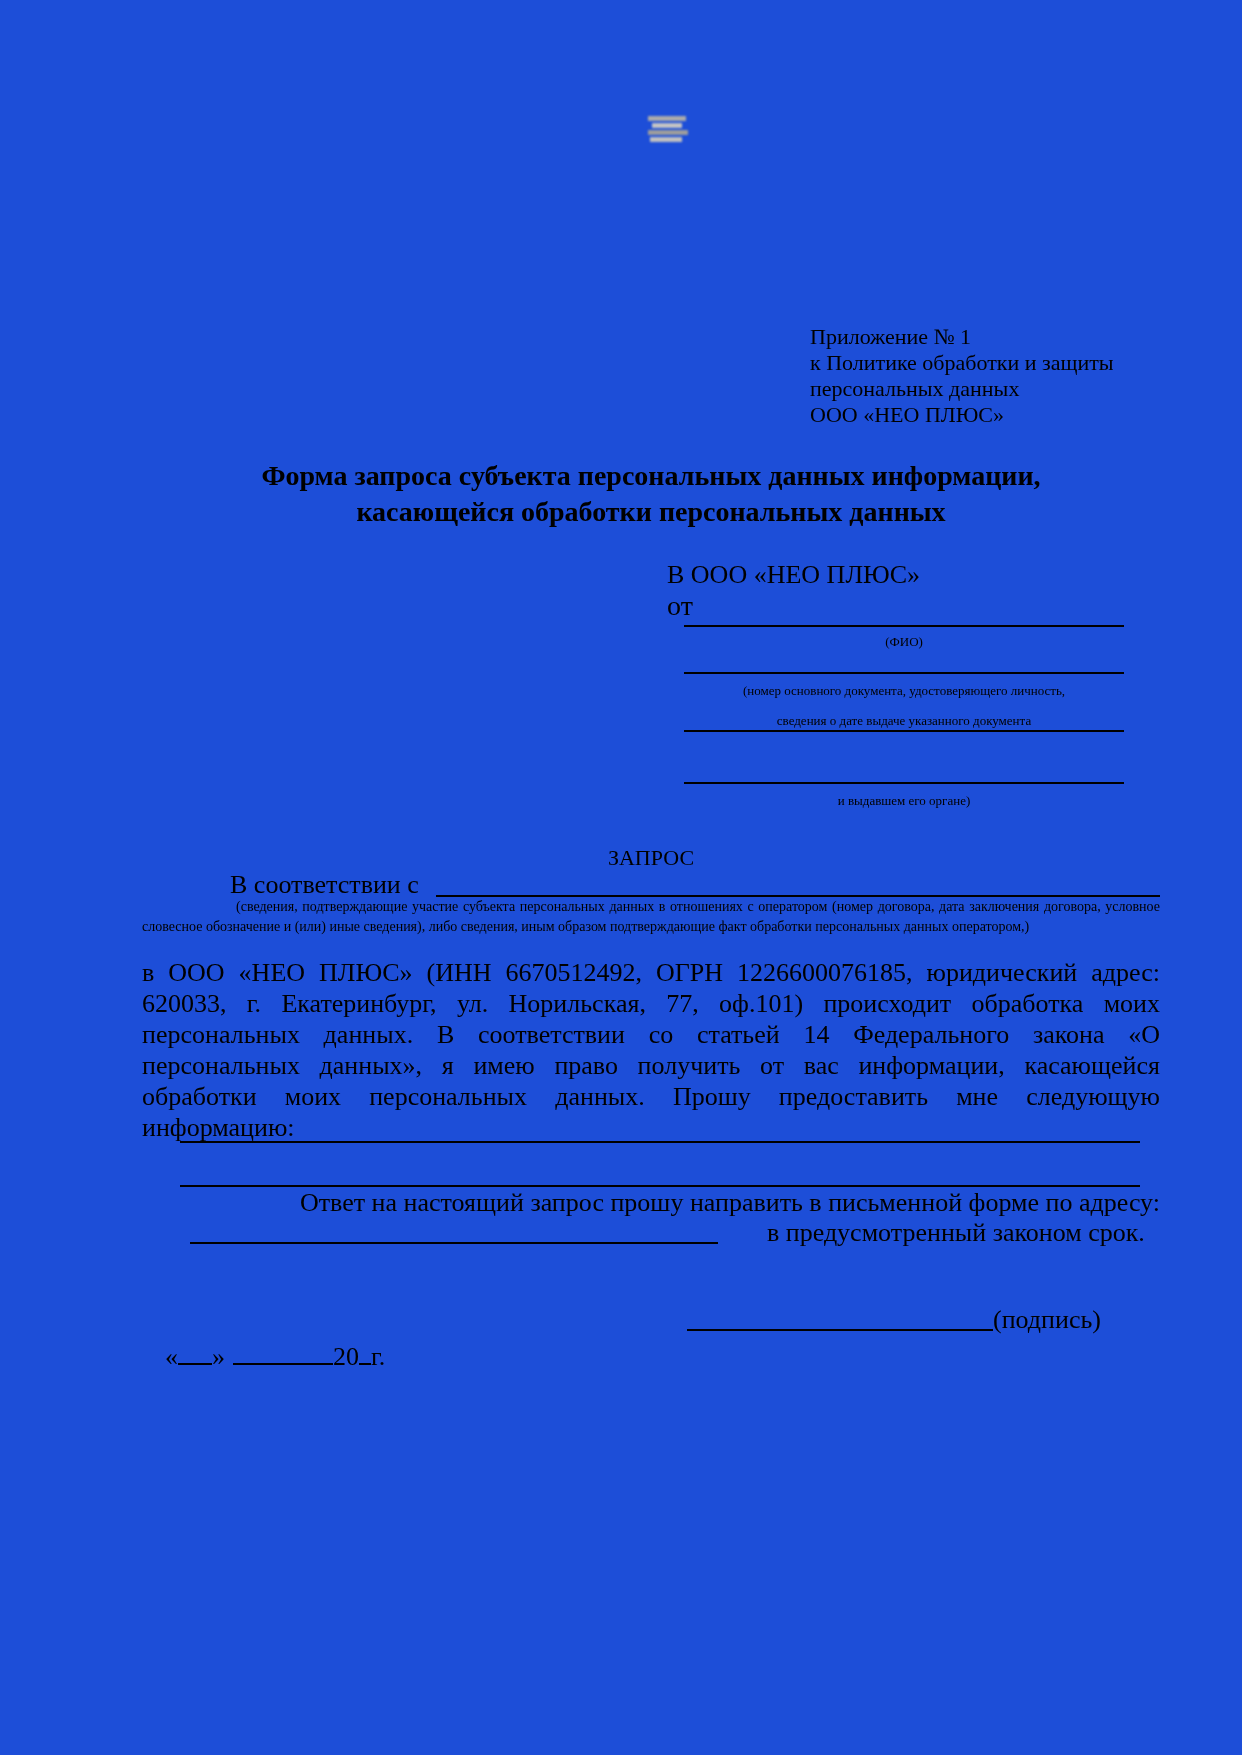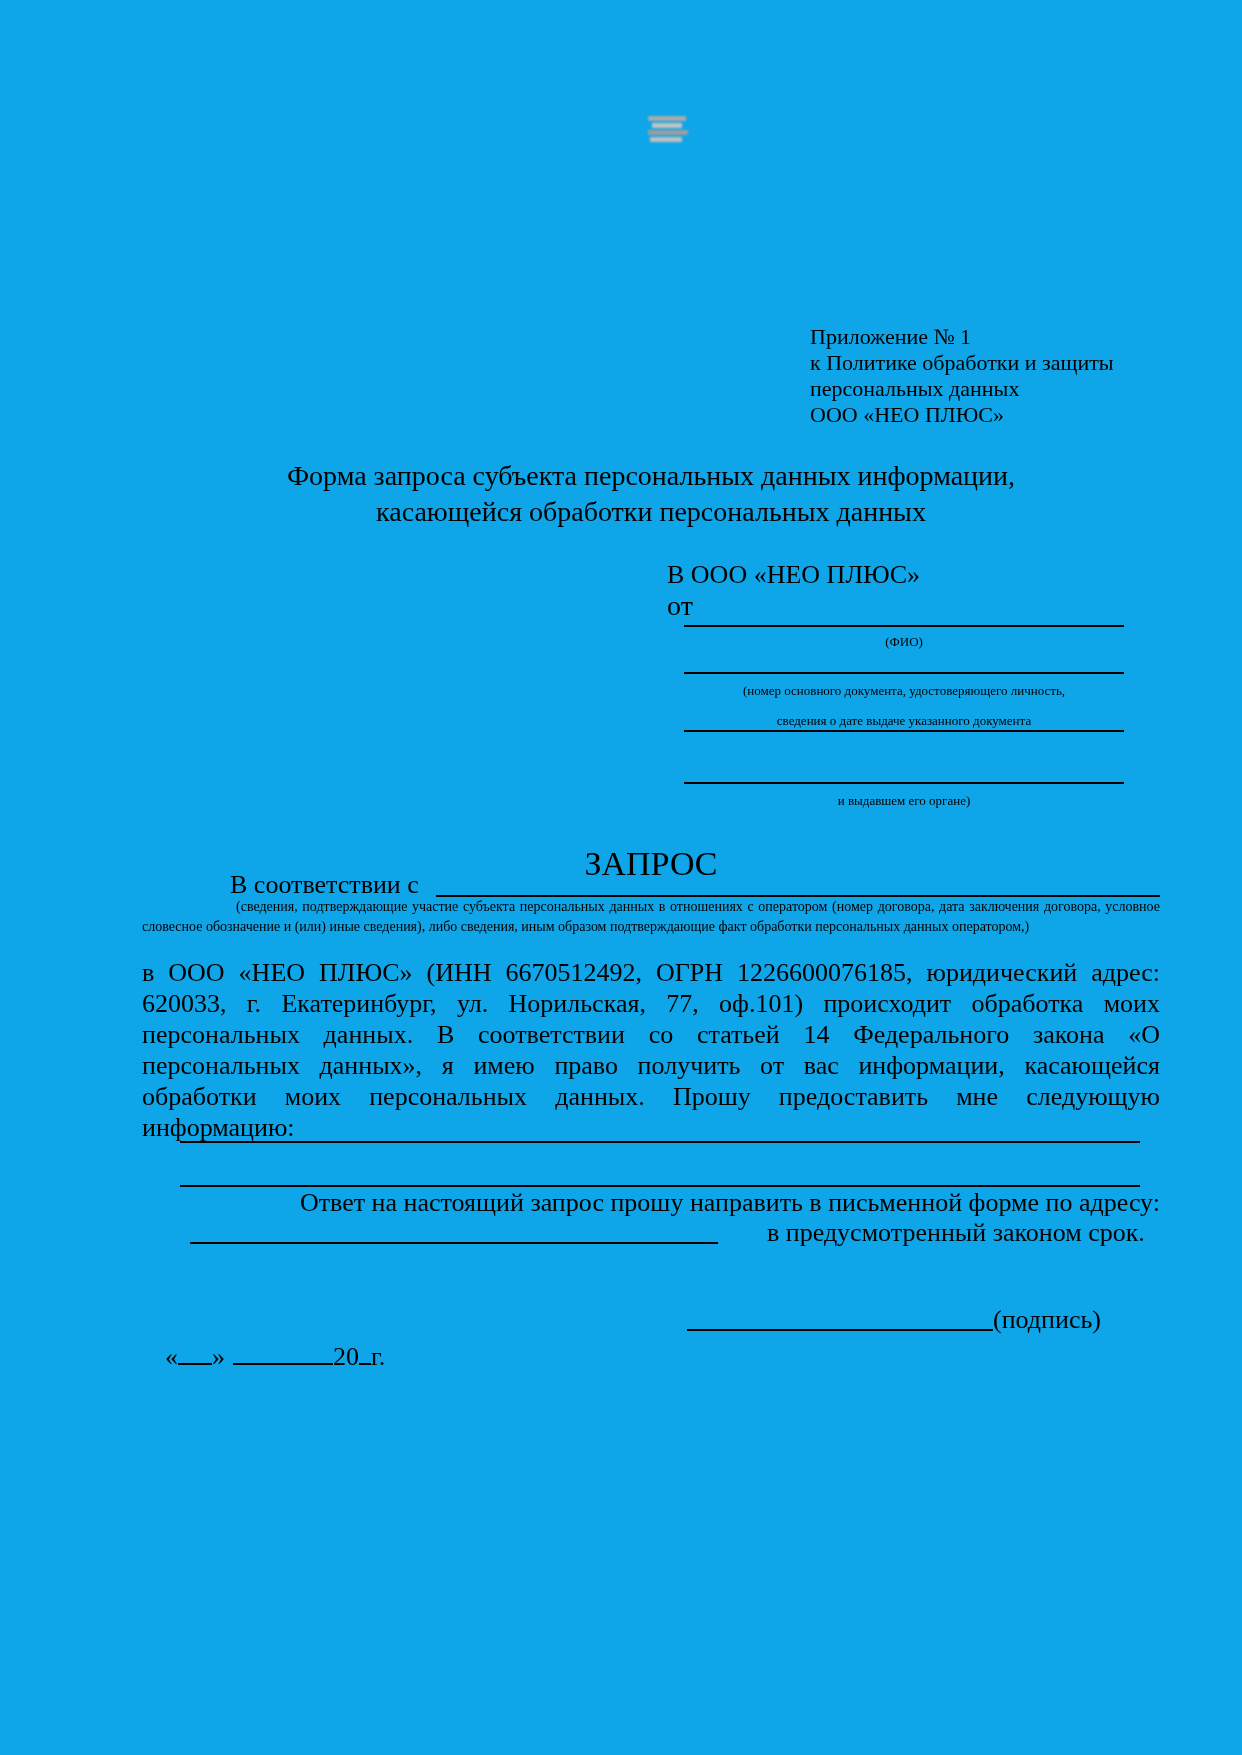--- a/index.html
+++ b/index.html
@@ -1,54 +1,54 @@
 <!DOCTYPE html>
 <html><head>
 <meta charset="utf-8">
 <style>
   html,body { margin:0; padding:0; background:#ffffff; }
   .page {
     position:relative;
     width:1242px; height:1755px;
-    background:#0ea5e9;
+    background:#1d4ed8;
     color:#000000;
     font-family:"Liberation Serif", serif;
     overflow:hidden;
   }
   .abs { position:absolute; }
 
   
   .logo { left:644px; top:116px; width:46px; filter:blur(1px); }
   .logo .bar { height:5px; margin-bottom:2px; }
   .logo .b1 { width:38px; background:#ababab; margin-left:4px; }
   .logo .b2 { width:30px; background:#c4c4c4; margin-left:8px; }
   .logo .b3 { width:40px; background:#9d9d9d; margin-left:4px; }
   .logo .b4 { width:32px; background:#c0c0c0; margin-left:6px; }
 
   .hdr-right { left:810px; top:324px; font-size:22px; line-height:26px; white-space:nowrap; }
 
   .title {
     left:142px; top:458px; width:1018px;
-    text-align:center; font-weight:normal;
+    text-align:center; font-weight:bold;
     font-size:28px; line-height:36px;
   }
 
   .addr-to { left:667px; top:560px; font-size:26px; white-space:nowrap; }
   .addr-from { left:667px; top:590px; font-size:28px;text-align:right; }
 
   .rule { border-bottom:2px solid #000; height:0; }
   .fld-rule { left:684px; width:440px; }
   .fld-cap { left:684px; width:440px; text-align:center; font-size:13px; line-height:19px; }
 
   .r1 { top:625px; }  .c1 { top:632px; }
   .r2 { top:672px; }  .c2 { top:681px; white-space:nowrap; }
   .r3 { top:730px; }  .c3 { top:711px; }
   .r4 { top:782px; }  .c4 { top:791px; }
 
-  .zapros { left:142px; top:845px; width:1018px; text-align:center; font-size:34px; }
+  .zapros { left:142px; top:845px; width:1018px; text-align:center; font-size:22px; }
 
   .intro-label { left:230px; top:870px; font-size:26px; white-space:nowrap; }
   .intro-rule  { left:436px; top:895px; width:724px; }
 
   .fineprint {
     left:142px; top:897px; width:1018px;
     font-size:14px; line-height:20px;
     text-align:justify; text-indent:94px;
   }
 

